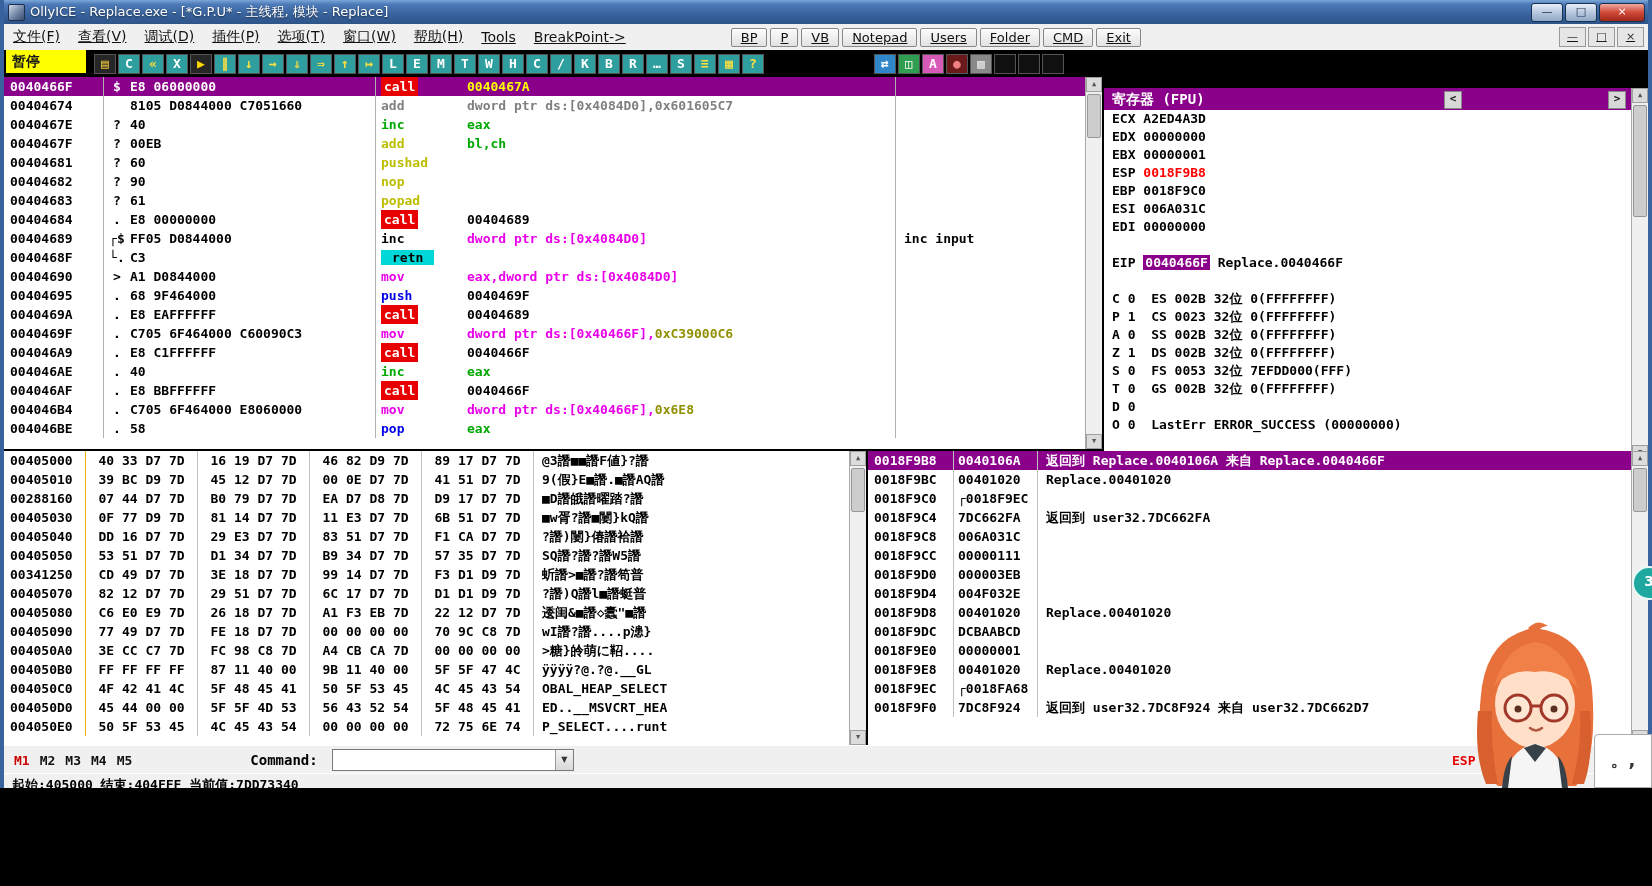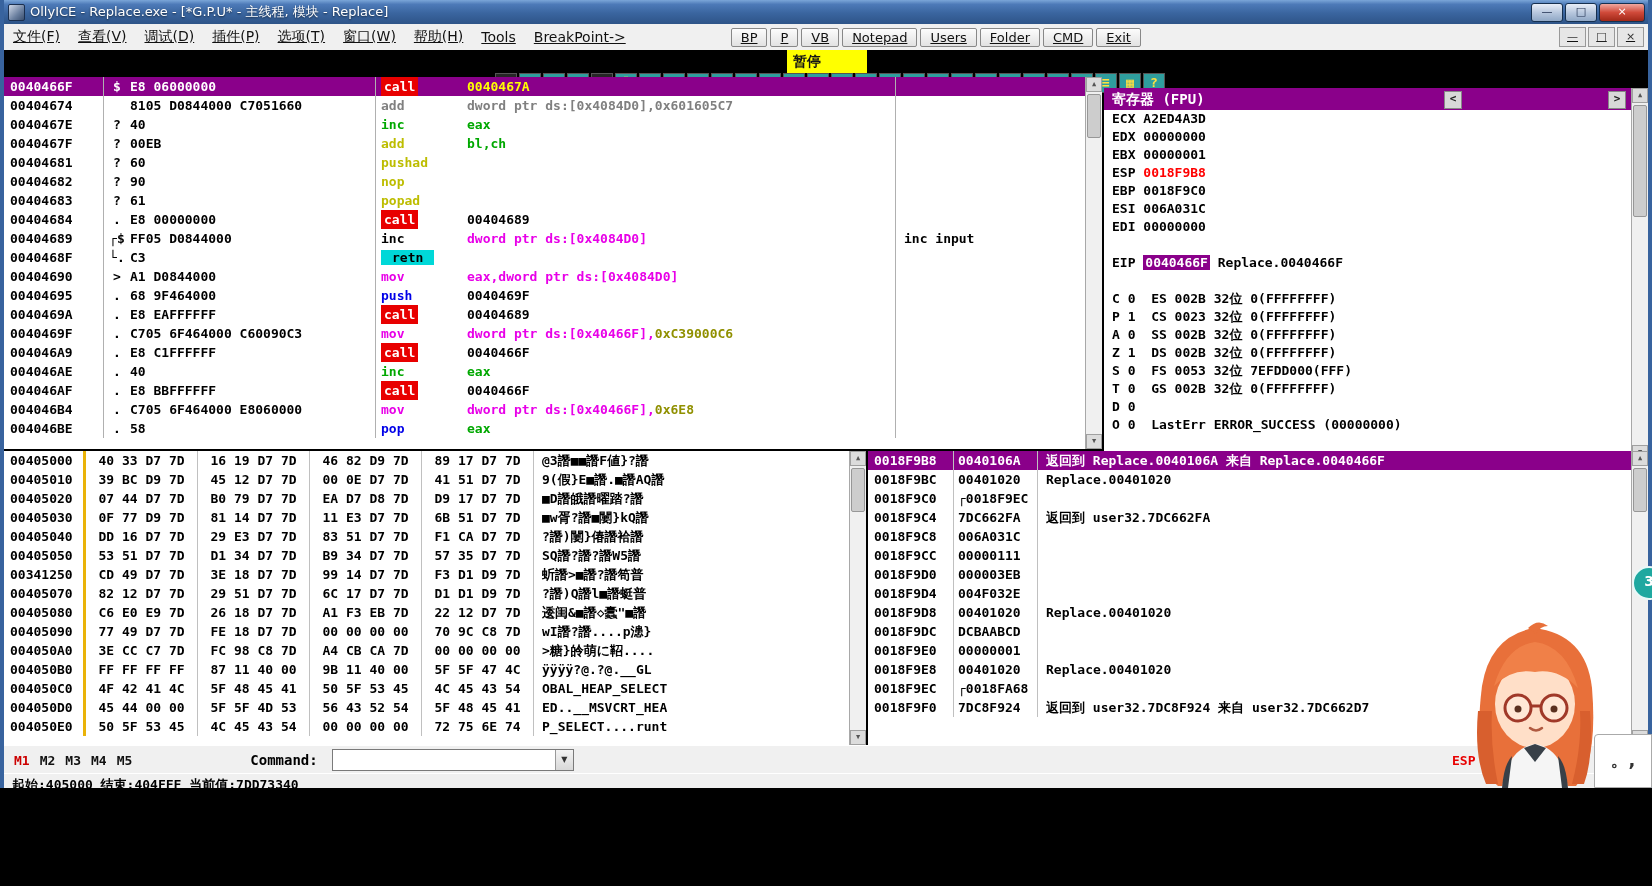--- a/index.html
+++ b/index.html
@@ -25,21 +25,21 @@
   .menu-items{display:flex;height:100%;align-items:center;}
   .menu-item{padding:2px 9px;white-space:nowrap;}
   .menu-buttons{display:flex;margin-left:96px;gap:3px;}
   .menu-btn{border:1px solid #888;background:linear-gradient(180deg,#fcfcfc,#e2e2e2);padding:1px 9px;
     font-size:13px;border-radius:2px;white-space:nowrap;}
   .mdi-controls{margin-left:auto;display:flex;gap:2px;padding-right:4px;}
   .mdi-btn{width:25px;height:18px;border:1px solid #999;background:#e6e6e6;text-align:center;
     font-size:11px;line-height:17px;color:#333;}
 
   
-  .toolbar{position:absolute;left:0;top:50px;width:1644px;height:27px;background:#000;display:flex;align-items:center;flex-direction:column;}
+  .toolbar{position:absolute;left:0;top:50px;width:1644px;height:27px;background:#000;display:flex;}
   .pause-label{width:80px;height:23px;margin-left:2px;background:#ffff00;color:#151515;font-weight:bold;
     font-size:14px;line-height:23px;padding-left:6px;box-sizing:border-box;}
   .tb-group{display:flex;align-items:center;margin-left:8px;gap:2px;}
   .tb-right{margin-left:110px;}
   .tbtn{width:22px;height:20px;border:1px solid #555;box-sizing:border-box;text-align:center;
     font:bold 13px/18px "DejaVu Sans Mono",monospace;}
 
   
   .pane{position:absolute;background:#fff;overflow:hidden;
     font:bold 13px/19px "DejaVu Sans Mono","Liberation Mono",monospace;color:#000;}
@@ -67,21 +67,21 @@
   .regs-header{height:22px;background:#8a008a;color:#fff;font:bold 14px/22px "DejaVu Sans Mono",monospace;
     padding-left:8px;position:relative;}
   .hdr-arrow{position:absolute;top:3px;width:16px;height:16px;background:#d8d8d8;color:#222;border:1px solid #888;
     font:bold 11px/14px "DejaVu Sans Mono",monospace;text-align:center;}
   .hdr-left{right:186px;} .hdr-right{right:22px;}
   .rrow{height:18px;line-height:18px;white-space:pre;padding-left:8px;overflow:hidden;}
 
   
   .dump-pane{left:0;top:451px;width:862px;height:294px;}
   .mrow{display:flex;height:19px;white-space:pre;overflow:hidden;width:846px;}
-  .m-addr{width:82px;padding-left:6px;box-sizing:border-box;border-right:3px solid #eab308;}
+  .m-addr{width:82px;padding-left:6px;box-sizing:border-box;border-right:1px solid #eab308;}
   .m-hex{width:112px;box-sizing:border-box;text-align:center;border-right:1px solid #c0c0c0;}
   .m-txt{flex:1;padding-left:8px;}
 
   
   .stack-pane{left:864px;top:451px;width:780px;height:294px;}
   .srow{display:flex;height:19px;white-space:pre;overflow:hidden;width:764px;}
   .srow.sel{background:#8a008a;color:#fff;}
   .s-addr{width:86px;padding-left:6px;box-sizing:border-box;border-right:1px solid #c0c0c0;}
   .s-val{width:84px;padding-left:4px;box-sizing:border-box;border-right:1px solid #c0c0c0;}
   .s-cmt{flex:1;padding-left:8px;}
@@ -313,21 +313,21 @@
             <div class="sb-thumb"></div>
           </div>
         <div class="sb-btn">▼</div>
       </div>
     </div>
 
     <div class="pane dump-pane">
       <div id="dump-rows">
           <div class="mrow"><span class="m-addr">00405000</span><span class="m-hex">40 33 D7 7D</span><span class="m-hex">16 19 D7 7D</span><span class="m-hex">46 82 D9 7D</span><span class="m-hex">89 17 D7 7D</span><span class="m-txt">@3譖■■譖F値}?譖</span></div>
           <div class="mrow"><span class="m-addr">00405010</span><span class="m-hex">39 BC D9 7D</span><span class="m-hex">45 12 D7 7D</span><span class="m-hex">00 0E D7 7D</span><span class="m-hex">41 51 D7 7D</span><span class="m-txt">9(假}E■譖.■譖AQ譖</span></div>
-          <div class="mrow"><span class="m-addr">00405020</span><span class="m-hex">07 44 D7 7D</span><span class="m-hex">B0 79 D7 7D</span><span class="m-hex">EA D7 D8 7D</span><span class="m-hex">D9 17 D7 7D</span><span class="m-txt">■D譖皒譖曜踏?譖</span></div>
+          <div class="mrow"><span class="m-addr">00288160</span><span class="m-hex">07 44 D7 7D</span><span class="m-hex">B0 79 D7 7D</span><span class="m-hex">EA D7 D8 7D</span><span class="m-hex">D9 17 D7 7D</span><span class="m-txt">■D譖皒譖曜踏?譖</span></div>
           <div class="mrow"><span class="m-addr">00405030</span><span class="m-hex">0F 77 D9 7D</span><span class="m-hex">81 14 D7 7D</span><span class="m-hex">11 E3 D7 7D</span><span class="m-hex">6B 51 D7 7D</span><span class="m-txt">■w胥?譖■闄}kQ譖</span></div>
           <div class="mrow"><span class="m-addr">00405040</span><span class="m-hex">DD 16 D7 7D</span><span class="m-hex">29 E3 D7 7D</span><span class="m-hex">83 51 D7 7D</span><span class="m-hex">F1 CA D7 7D</span><span class="m-txt">?譖)闄}偆譖袷譖</span></div>
           <div class="mrow"><span class="m-addr">00405050</span><span class="m-hex">53 51 D7 7D</span><span class="m-hex">D1 34 D7 7D</span><span class="m-hex">B9 34 D7 7D</span><span class="m-hex">57 35 D7 7D</span><span class="m-txt">SQ譖?譖?譖W5譖</span></div>
           <div class="mrow"><span class="m-addr">00341250</span><span class="m-hex">CD 49 D7 7D</span><span class="m-hex">3E 18 D7 7D</span><span class="m-hex">99 14 D7 7D</span><span class="m-hex">F3 D1 D9 7D</span><span class="m-txt">蚚譖&gt;■譖?譖笱普</span></div>
           <div class="mrow"><span class="m-addr">00405070</span><span class="m-hex">82 12 D7 7D</span><span class="m-hex">29 51 D7 7D</span><span class="m-hex">6C 17 D7 7D</span><span class="m-hex">D1 D1 D9 7D</span><span class="m-txt">?譖)Q譖l■譖蜓普</span></div>
           <div class="mrow"><span class="m-addr">00405080</span><span class="m-hex">C6 E0 E9 7D</span><span class="m-hex">26 18 D7 7D</span><span class="m-hex">A1 F3 EB 7D</span><span class="m-hex">22 12 D7 7D</span><span class="m-txt">逶闺&amp;■譖◇蠹"■譖</span></div>
           <div class="mrow"><span class="m-addr">00405090</span><span class="m-hex">77 49 D7 7D</span><span class="m-hex">FE 18 D7 7D</span><span class="m-hex">00 00 00 00</span><span class="m-hex">70 9C C8 7D</span><span class="m-txt">wI譖?譖....p漶}</span></div>
           <div class="mrow"><span class="m-addr">004050A0</span><span class="m-hex">3E CC C7 7D</span><span class="m-hex">FC 98 C8 7D</span><span class="m-hex">A4 CB CA 7D</span><span class="m-hex">00 00 00 00</span><span class="m-txt">&gt;糖}皊萌に鞀....</span></div>
           <div class="mrow"><span class="m-addr">004050B0</span><span class="m-hex">FF FF FF FF</span><span class="m-hex">87 11 40 00</span><span class="m-hex">9B 11 40 00</span><span class="m-hex">5F 5F 47 4C</span><span class="m-txt">ÿÿÿÿ?@.?@.__GL</span></div>
           <div class="mrow"><span class="m-addr">004050C0</span><span class="m-hex">4F 42 41 4C</span><span class="m-hex">5F 48 45 41</span><span class="m-hex">50 5F 53 45</span><span class="m-hex">4C 45 43 54</span><span class="m-txt">OBAL_HEAP_SELECT</span></div>

